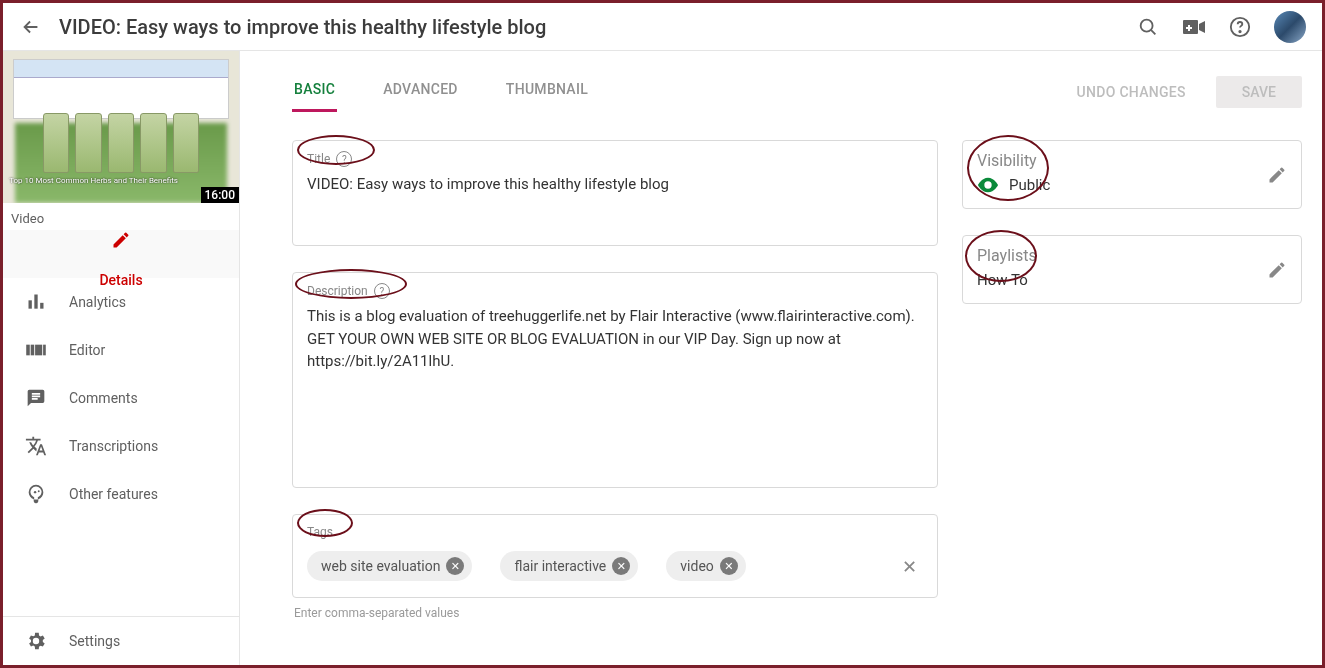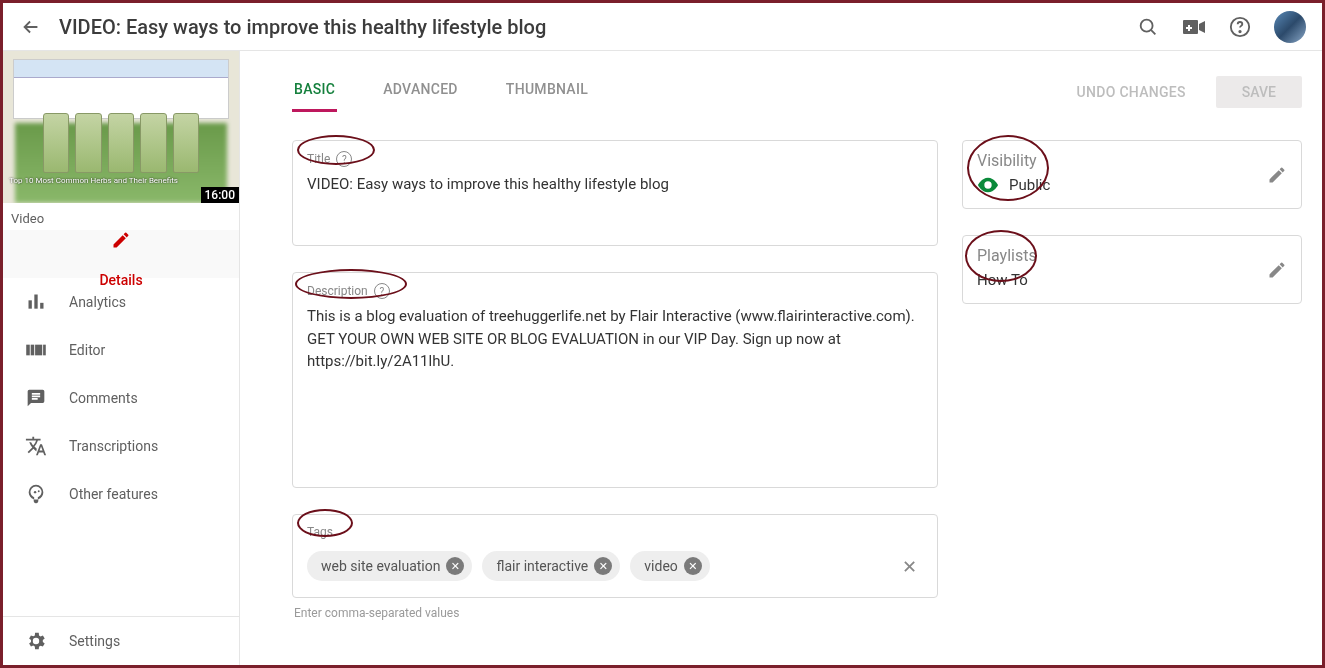--- a/index.html
+++ b/index.html
@@ -37,21 +37,21 @@
 .btn-text { font-size: 14px; font-weight: 500; color: #bdbdbd; letter-spacing:0.3px; cursor: default; padding: 8px 14px; }
 .btn-save { background:#eceaea; padding: 8px 26px; font-size:14px; font-weight:500; color:#bdbdbd; cursor:default; border-radius:2px; }
 .content-row { display:flex; gap:24px;margin-top:16px; }
 .col-main { flex:1; max-width:690px; }
 .col-side { width:340px; }
 .field-box { border:1px solid #d9d9d9; border-radius:4px; padding:10px 14px 12px; margin-bottom:26px; position:relative; background:#fff; }
 .field-label { font-size: 12px; color: #888; display:flex; align-items:center; gap:6px; margin-bottom:6px; }
 .field-label .q { width:16px;height:16px;border:1.4px solid #888;border-radius:50%;display:inline-flex;align-items:center;justify-content:center;font-size:10px;color:#888; }
 .field-text { font-size: 15px; color: #333; line-height:1.5; min-height:24px; }
 .desc-box .field-text { min-height: 170px; }
-.tags-box .chips { display:flex; gap:10px; flex-wrap:wrap; align-items:center; padding:6px 0 4px; }
+.tags-box .chips { display:flex; gap:28px; flex-wrap:wrap; align-items:center; padding:6px 0 4px; }
 .chip { background:#eee; border-radius:16px; padding:6px 8px 6px 14px; font-size:14px; color:#555; display:flex; align-items:center; gap:6px; cursor:default; }
 .chip .x { width:18px;height:18px;border-radius:50%;background:#7a7a7a;color:#fff;display:inline-flex;align-items:center;justify-content:center;font-size:11px;cursor:pointer; }
 .tags-clear { margin-left:auto; color:#888; font-size:18px; cursor:pointer; padding:0 6px; }
 .helper { font-size:12px; color:#9a9a9a; margin-top:-18px; margin-bottom:10px; padding-left:2px; }
 .side-box { border:1px solid #d9d9d9; border-radius:4px; padding:10px 14px 14px; margin-bottom:26px; position:relative; }
 .side-label { font-size:16px; color:#888; margin-bottom:6px; }
 .side-value { font-size:15px; color:#333; display:flex; align-items:center; gap:10px; }
 .vis-dot { width:22px; display:flex; align-items:center; justify-content:center; }
 .edit-icon { position:absolute; right:14px; top:50%; transform:translateY(-50%); color:#888; cursor:pointer; }
 .circle-ann { position:absolute; border:2.3px solid #6b0f1a; border-radius:50%; pointer-events:none; }

